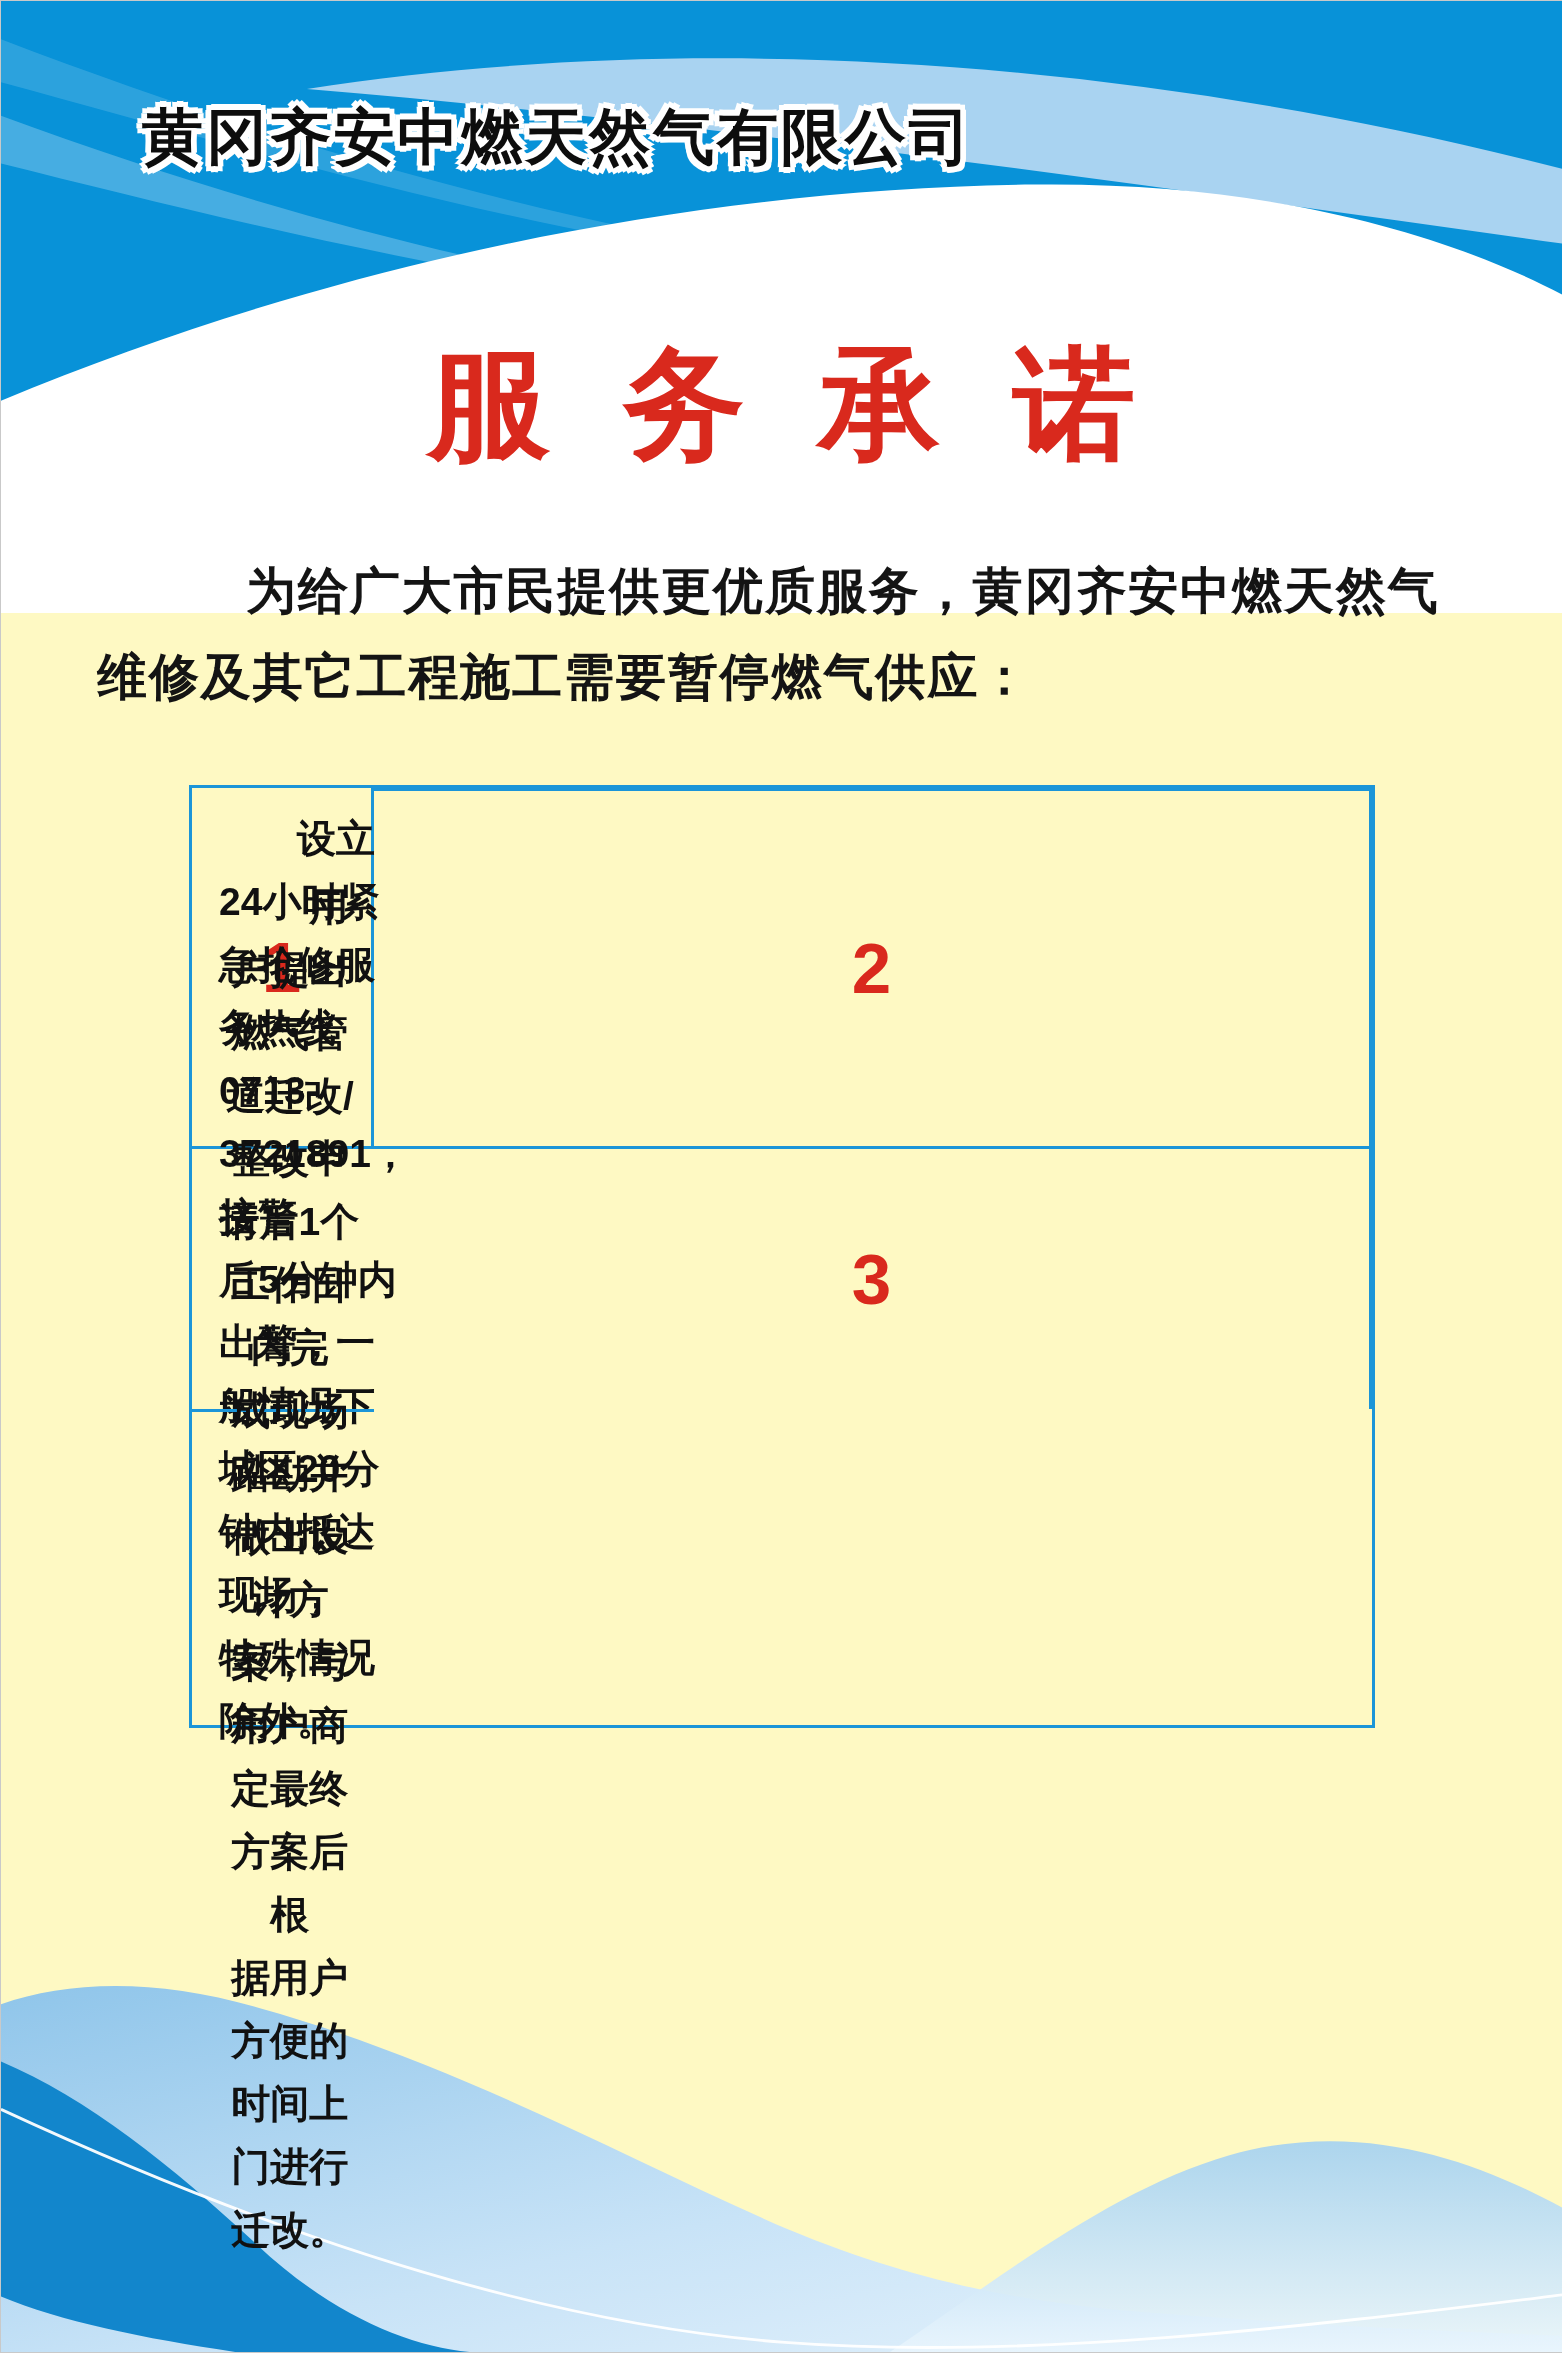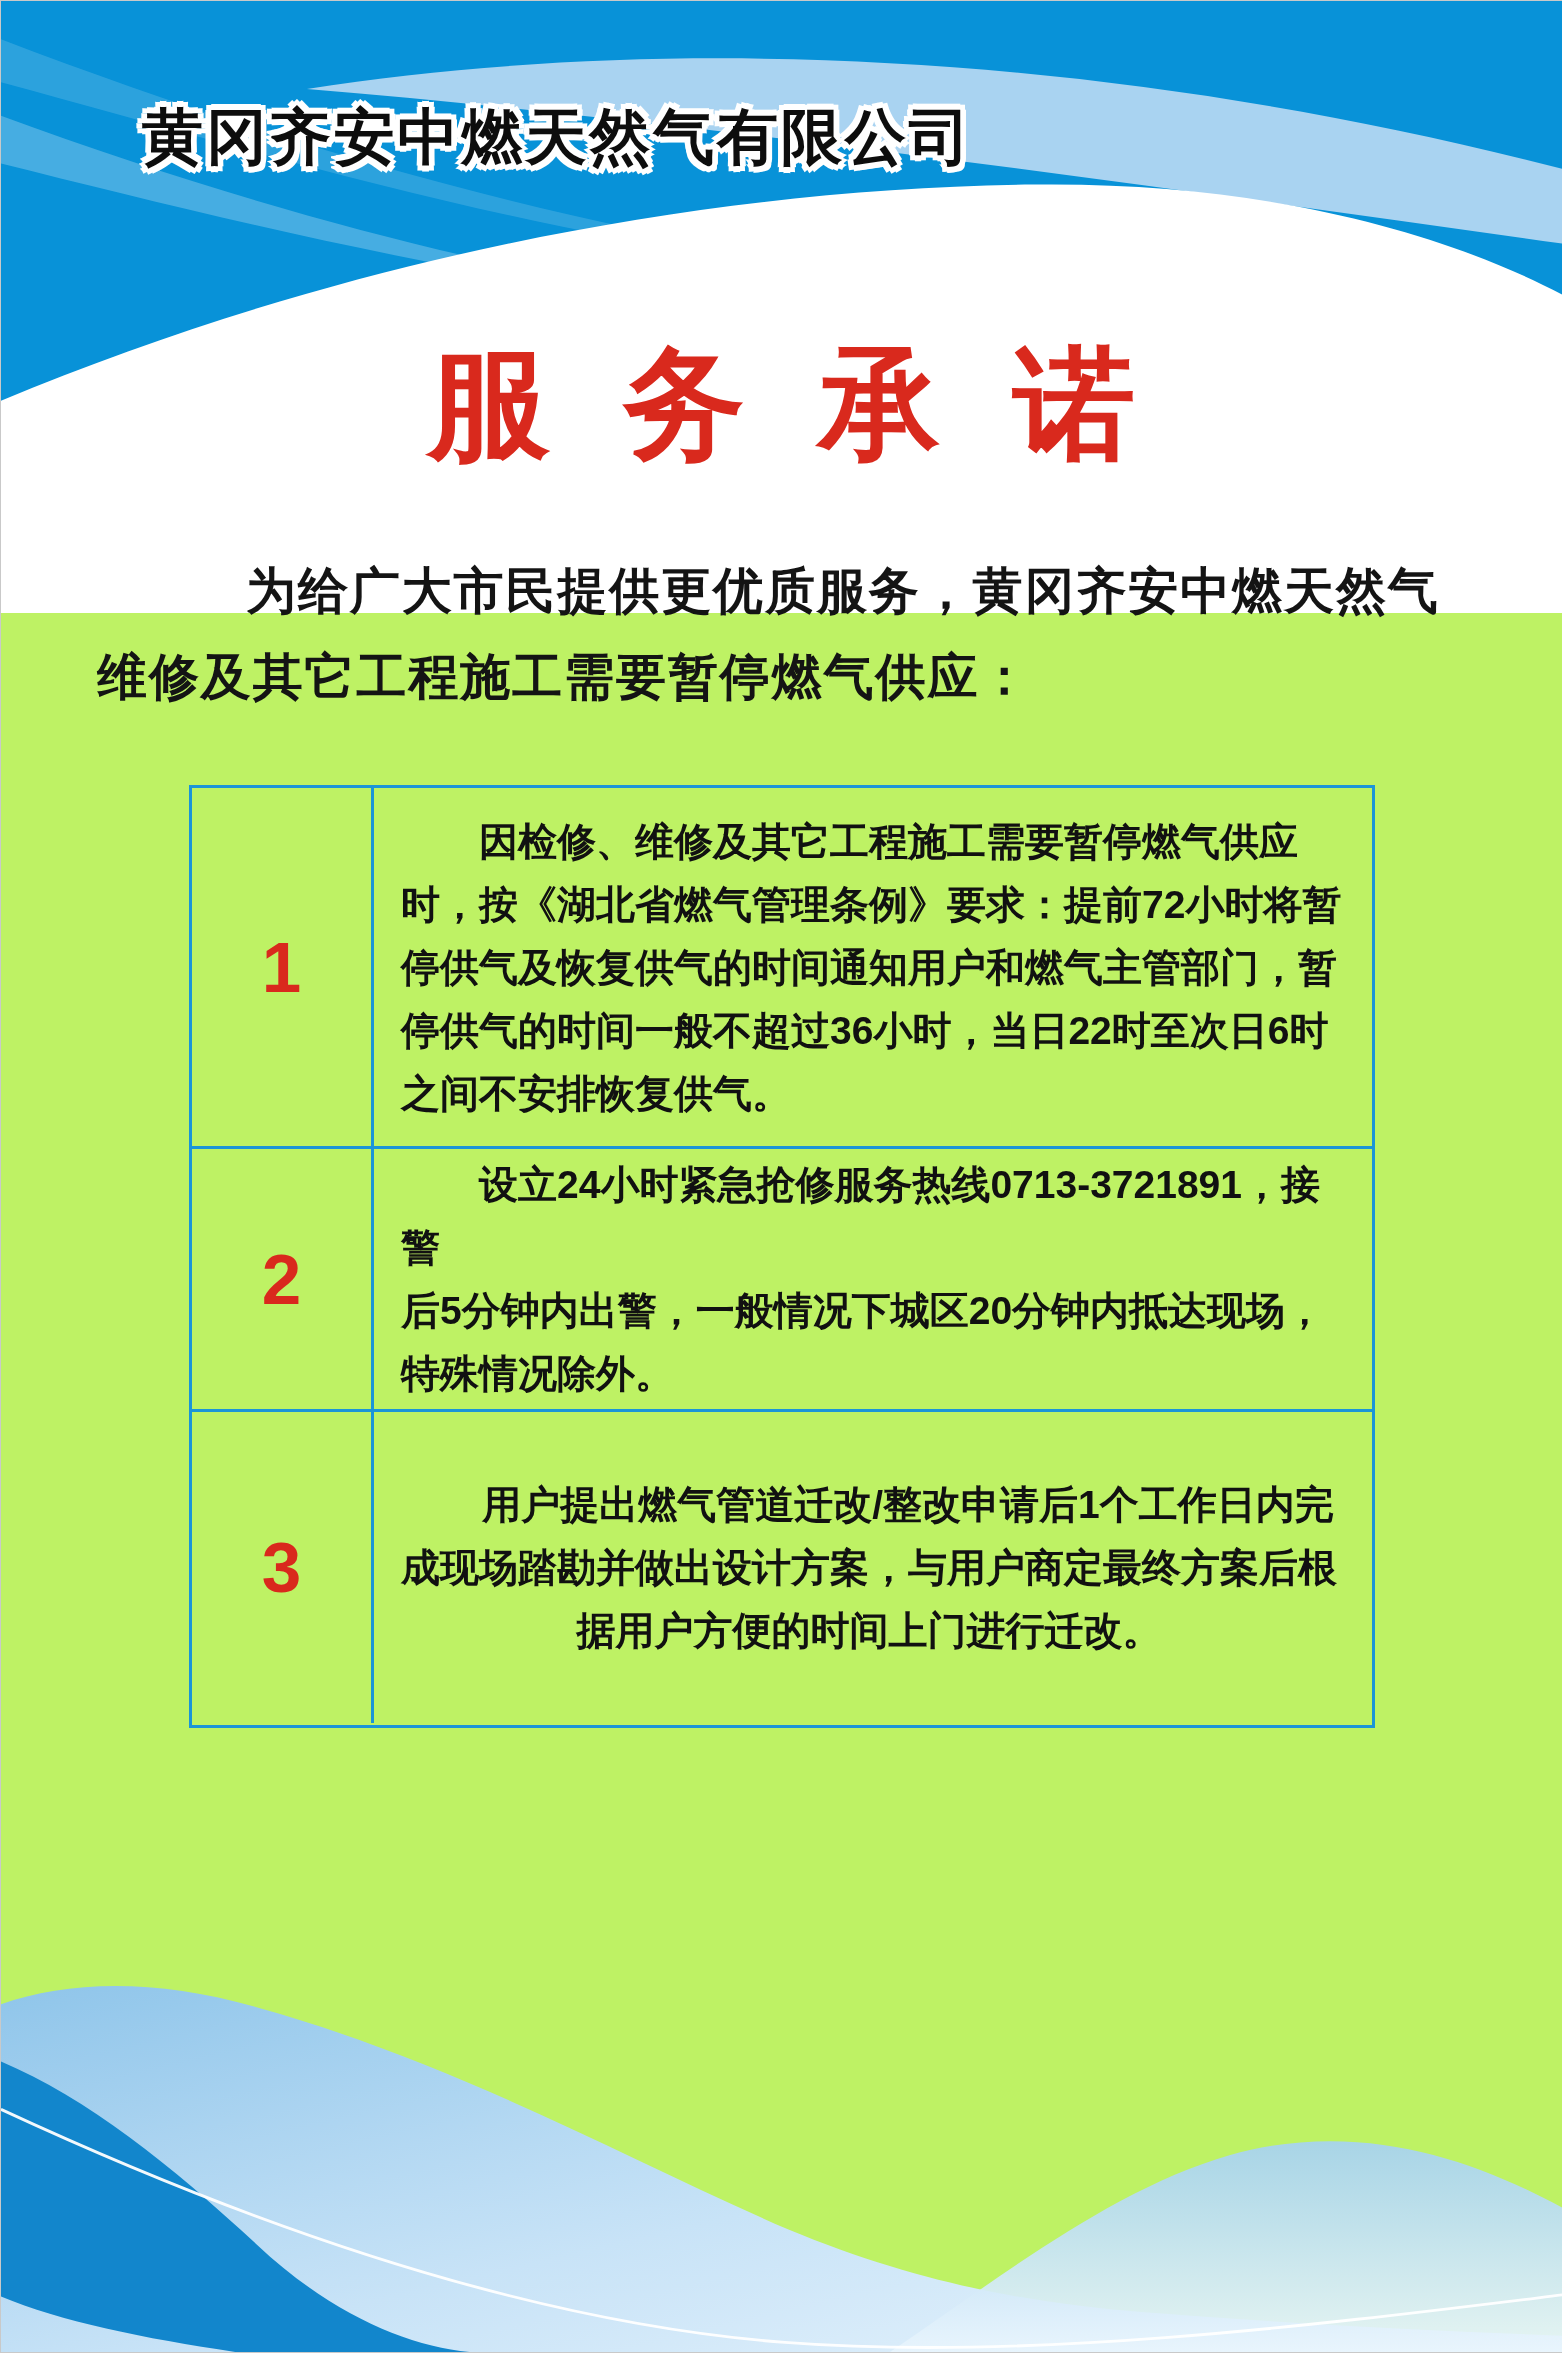--- a/index.html
+++ b/index.html
@@ -1,19 +1,19 @@
 <!DOCTYPE html>
 <html><head>
 <meta charset="utf-8">
 <style>
   html,body { margin:0; padding:0; background:#e8e8e8; }
   .page {
     position:relative;
     width:1563px; height:2353px;
-    background:#bef264;
+    background:#fef9c3;
     border:1.9px solid #c9c9c9;
     box-sizing:border-box;
     overflow:hidden;
     font-family:"Liberation Sans", sans-serif;
   }
   .decor { position:absolute; left:0; display:block; }
   .decor.header { top:0; }
   .decor.footer { bottom:0; }
 
   .company-name {
@@ -125,27 +125,20 @@
   <div class="page-title">服务承诺</div>
 
   <div class="intro">为给广大市民提供更优质服务，黄冈齐安中燃天然气
 维修及其它工程施工需要暂停燃气供应：</div>
 
   <div class="ptable">
 
     <div class="cell num-cell row1">
       <span>1</span>
     </div>
-    <div class="cell text-cell row1">
-      <div class="rt">因检修、维修及其它工程施工需要暂停燃气供应
-时，按《湖北省燃气管理条例》要求：提前72小时将暂
-停供气及恢复供气的时间通知用户和燃气主管部门，暂
-停供气的时间一般不超过36小时，当日22时至次日6时
-之间不安排恢复供气。</div>
-    </div>
 
     <div class="cell num-cell row2">
       <span>2</span>
     </div>
     <div class="cell text-cell row2">
       <div class="rt">设立24小时紧急抢修服务热线0713-3721891，接警
 后5分钟内出警，一般情况下城区20分钟内抵达现场，
 特殊情况除外。</div>
     </div>
 

